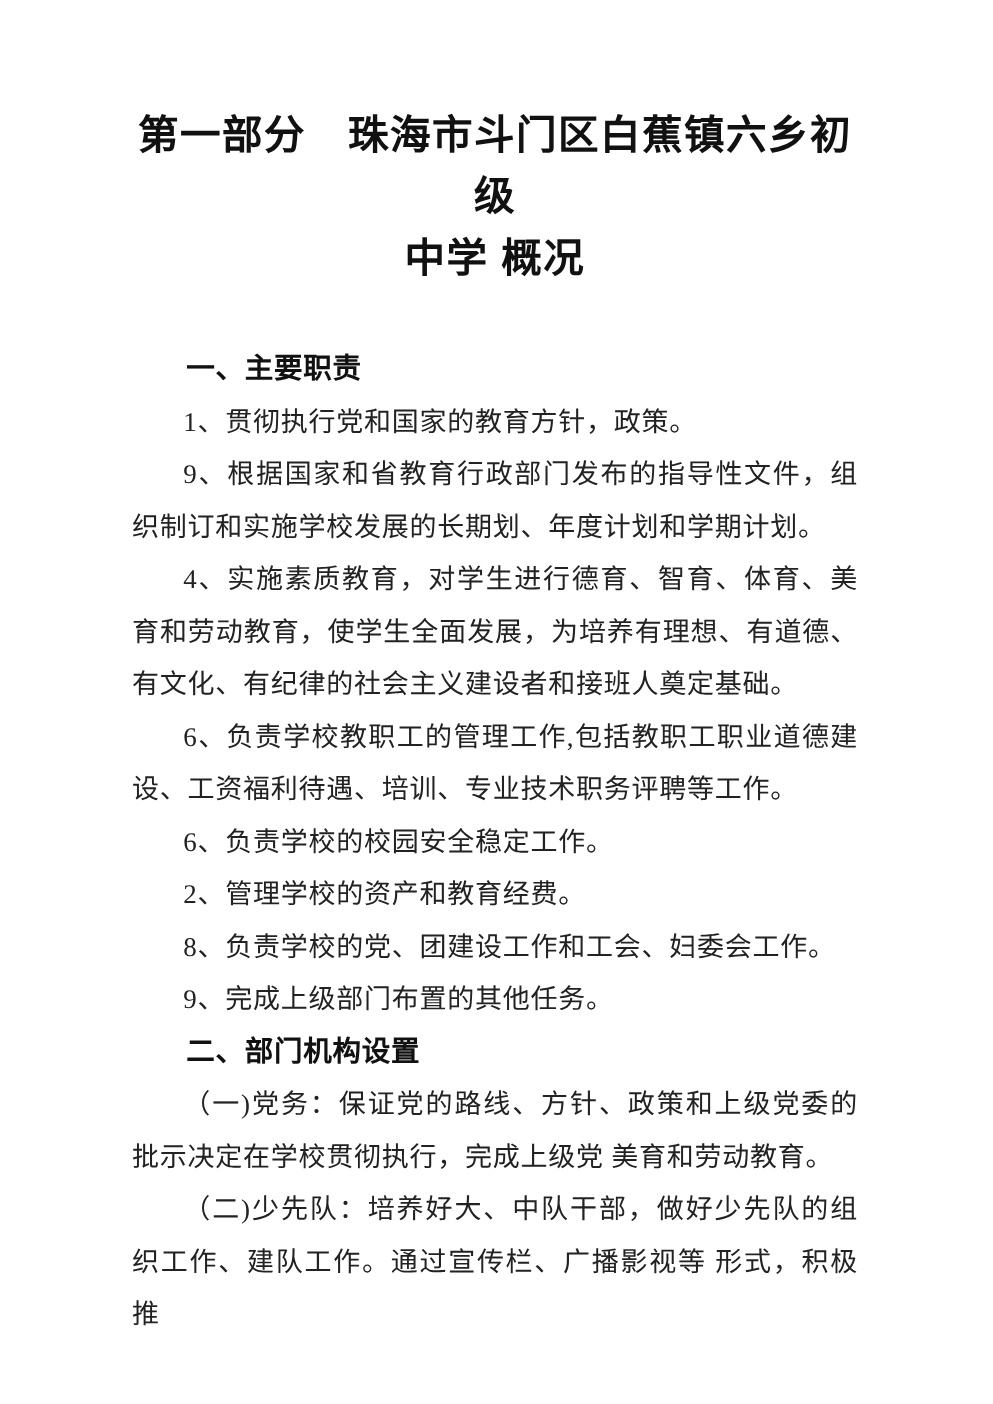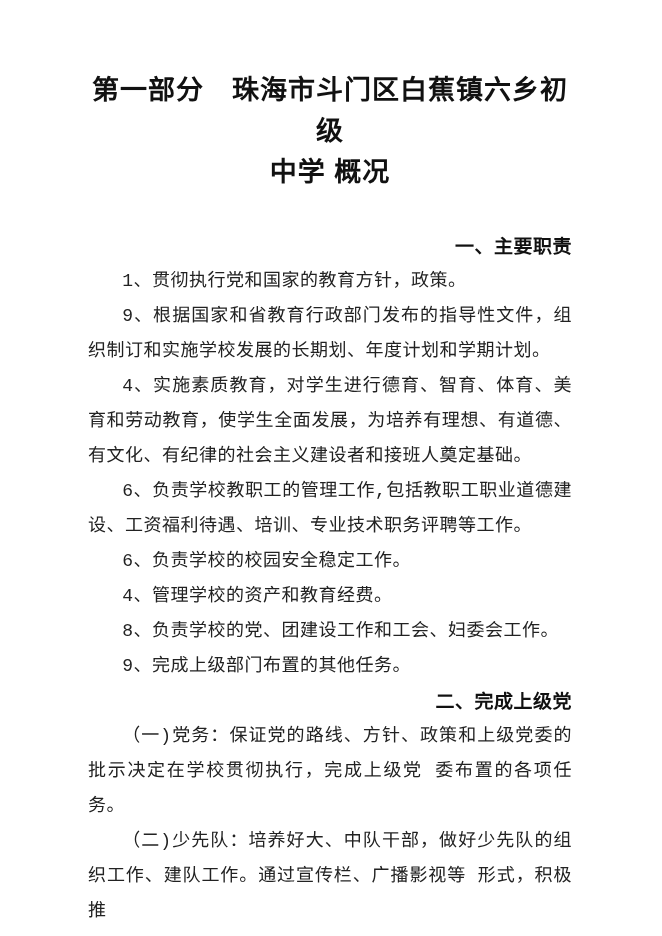--- a/index.html
+++ b/index.html
@@ -30,24 +30,23 @@
   }
   .section-heading {
     font-family: "Liberation Sans", "DejaVu Sans", sans-serif;
     font-weight: bold;
     font-size: 19px;
     line-height: 35px;
     text-indent: 1.9em;
     letter-spacing: 0.5px;
     color: #111111;
     margin: 0;
-    text-align: right;
   }
   .doc-paragraph {
-    font-family: Liberation Mono, monospace;
+    font-family: Liberation Serif, serif;
     font-size: 18px;
     line-height: 35px;
     text-align: justify;
     text-justify: inter-ideograph;
     text-indent: 1.9em;
     letter-spacing: 0.5px;
     color: #222222;
     margin: 0;
   }
 </style>
@@ -58,24 +57,24 @@
 
   <h1 class="doc-title"><span>第一部分　珠海市斗门区白蕉镇六乡初级</span><br><span>中学 概况</span></h1>
 
   <div>
     <h2 class="section-heading">一、主要职责</h2>
     <p class="doc-paragraph">1、贯彻执行党和国家的教育方针，政策。</p>
     <p class="doc-paragraph">9、根据国家和省教育行政部门发布的指导性文件，组织制订和实施学校发展的长期划、年度计划和学期计划。</p>
     <p class="doc-paragraph">4、实施素质教育，对学生进行德育、智育、体育、美育和劳动教育，使学生全面发展，为培养有理想、有道德、有文化、有纪律的社会主义建设者和接班人奠定基础。</p>
     <p class="doc-paragraph">6、负责学校教职工的管理工作,包括教职工职业道德建设、工资福利待遇、培训、专业技术职务评聘等工作。</p>
     <p class="doc-paragraph">6、负责学校的校园安全稳定工作。</p>
-    <p class="doc-paragraph">4、管理学校的资产和教育经费。</p>
+    <p class="doc-paragraph">2、管理学校的资产和教育经费。</p>
     <p class="doc-paragraph">8、负责学校的党、团建设工作和工会、妇委会工作。</p>
     <p class="doc-paragraph">9、完成上级部门布置的其他任务。</p>
   </div>
 
   <div>
-    <h2 class="section-heading">二、完成上级党</h2>
-    <p class="doc-paragraph">（一)党务：保证党的路线、方针、政策和上级党委的批示决定在学校贯彻执行，完成上级党 委布置的各项任务。</p>
+    <h2 class="section-heading">二、部门机构设置</h2>
+    <p class="doc-paragraph">（一)党务：保证党的路线、方针、政策和上级党委的批示决定在学校贯彻执行，完成上级党 美育和劳动教育。</p>
     <p class="doc-paragraph">（二)少先队：培养好大、中队干部，做好少先队的组织工作、建队工作。通过宣传栏、广播影视等 形式，积极推</p>
   </div>
 
 </div>
 
 </body></html>

